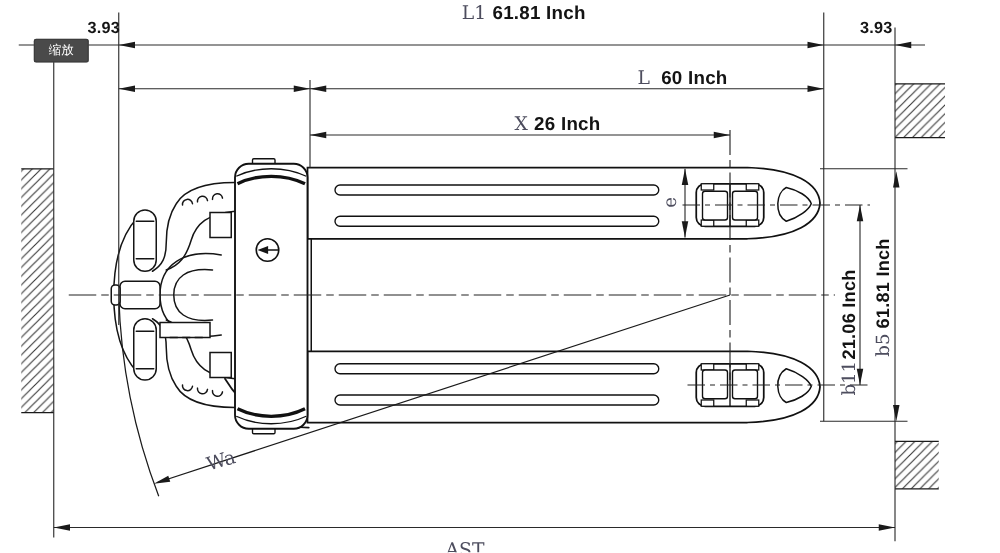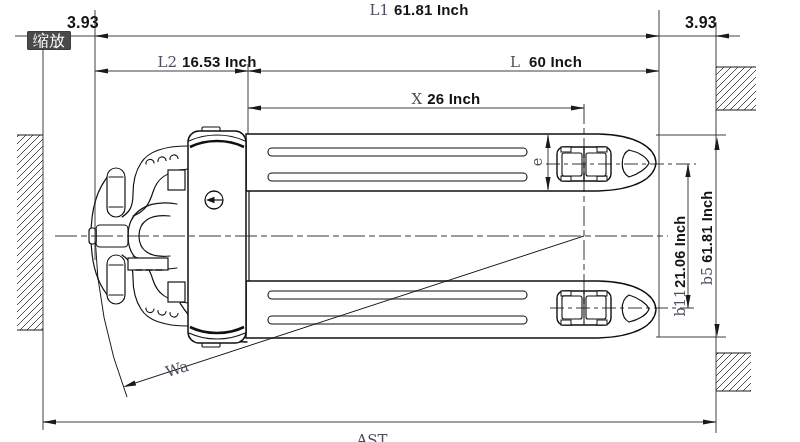--- a/index.html
+++ b/index.html
@@ -4,28 +4,28 @@
 <style>
   html,body{margin:0;padding:0;background:#ffffff;}
   #stage{position:relative;width:800px;height:442px;background:#ffffff;overflow:hidden;
          font-family:"Liberation Sans",sans-serif;}
   #drawing{position:absolute;left:0;top:0;}
   .dim{position:absolute;display:flex;align-items:baseline;gap:5px;white-space:nowrap;
        transform:translateX(-50%);}
   .lab{font-family:"DejaVu Serif",serif;font-size:15px;color:#4d4d5e;}
   .val{font-family:"Liberation Sans",sans-serif;font-size:15px;font-weight:600;
        color:#141414;letter-spacing:.2px;}
-  .small .val{font-size:16px;margin-left:30px;}
+  .small .val{font-size:13px;margin-left:30px;}
   .vdim{position:absolute;display:flex;align-items:baseline;gap:4px;white-space:nowrap;
         transform:translate(-50%,-50%) rotate(-90deg);}
   .vdim .lab,.vdim .val{font-size:14.5px;}
   .wa-label{transform:translate(-50%,-50%) rotate(-17deg);position:absolute;}
   .ast-label{position:absolute;transform:translateX(-50%);margin-top:28px;}
   #zoom-badge{position:absolute;left:27px;top:31px;width:44px;height:19px;
-      background:#4a4a4a;color:#fff;font-size:16px;line-height:19px;text-align:center;
+      background:#4a4a4a;color:#fff;font-size:10px;line-height:19px;text-align:center;
       border-radius:2px;box-shadow:0 0 0 1px #3c3c3c inset;}
 </style>
 </head>
 <body>
 
 <div id="stage">
 
 <svg id="drawing" width="800" height="442" viewBox="0 0 800 442">
   <defs>
     <pattern id="hatch" width="7" height="7" patternUnits="userSpaceOnUse">
@@ -173,24 +173,20 @@
 <div class="dim small" style="left:68px;top:14px;">
   <span class="val">3.93</span>
 </div>
 <div class="dim" style="left:419px;top:1px;">
   <span class="lab">L1</span>
   <span class="val">61.81 Inch</span>
 </div>
 <div class="dim small" style="left:686px;top:14px;">
   <span class="val">3.93</span>
 </div>
-<div class="dim" style="left:207px;top:53px;">
-  <span class="lab">L2</span>
-  <span class="val">16.53 Inch</span>
-</div>
 <div class="dim" style="left:546px;top:53px;gap:9px;">
   <span class="lab">L</span>
   <span class="val">60 Inch</span>
 </div>
 <div class="dim" style="left:446px;top:90px;">
   <span class="lab">X</span>
   <span class="val">26 Inch</span>
 </div>
 <div class="vdim" style="left:537px;top:162px;">
   <span class="lab">e</span>

